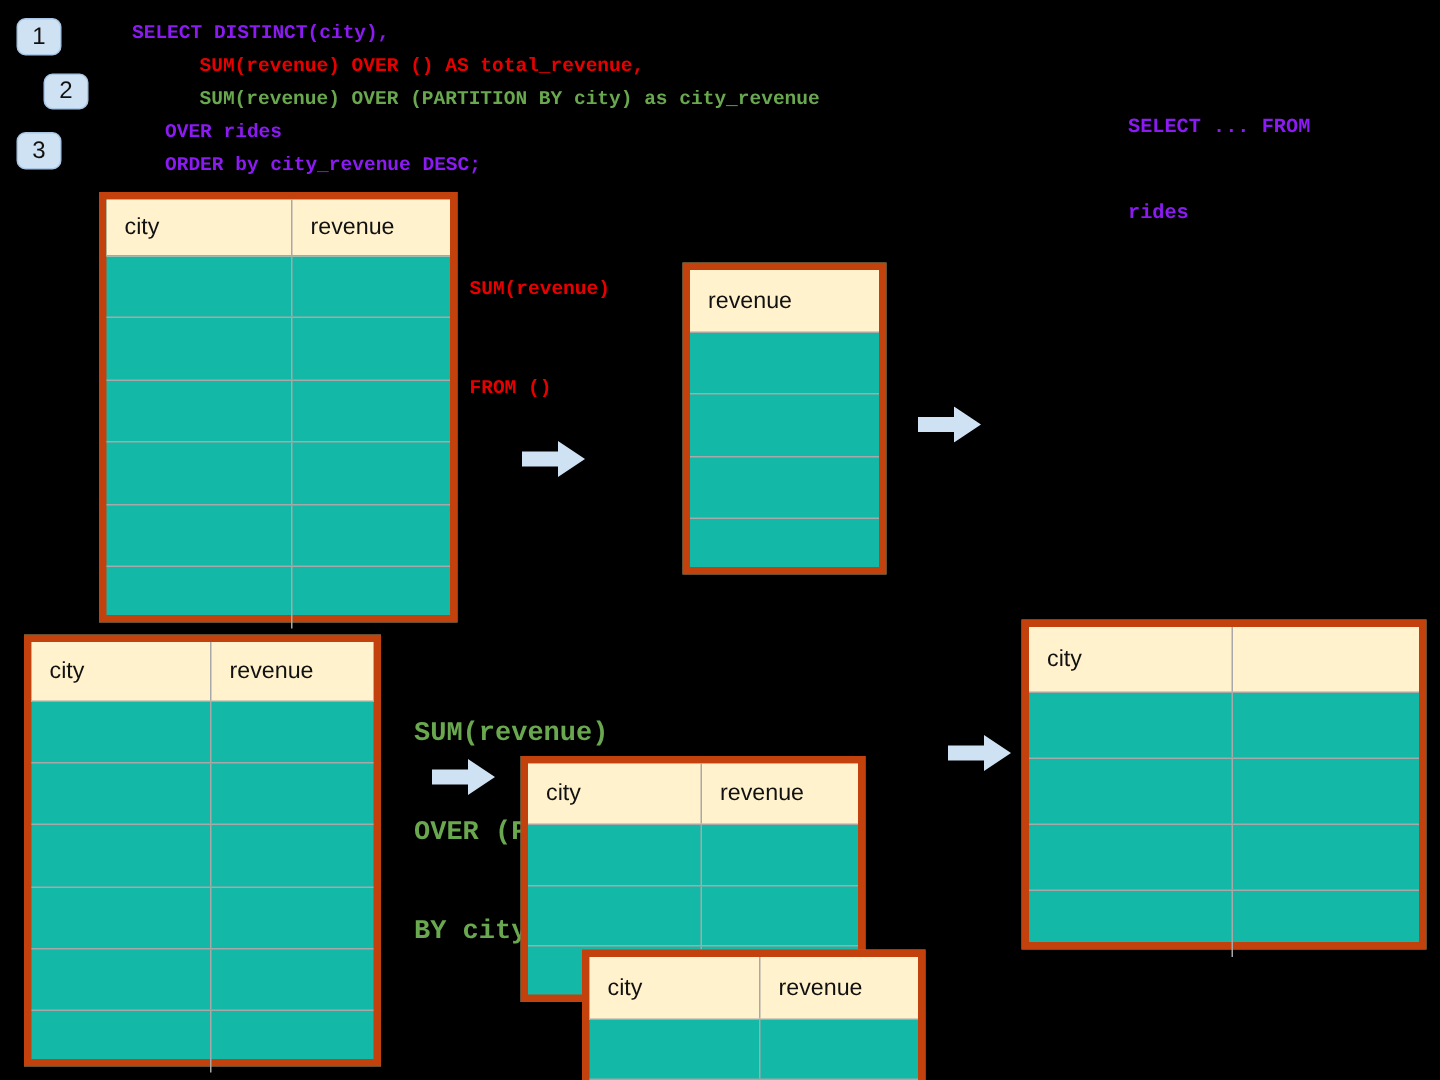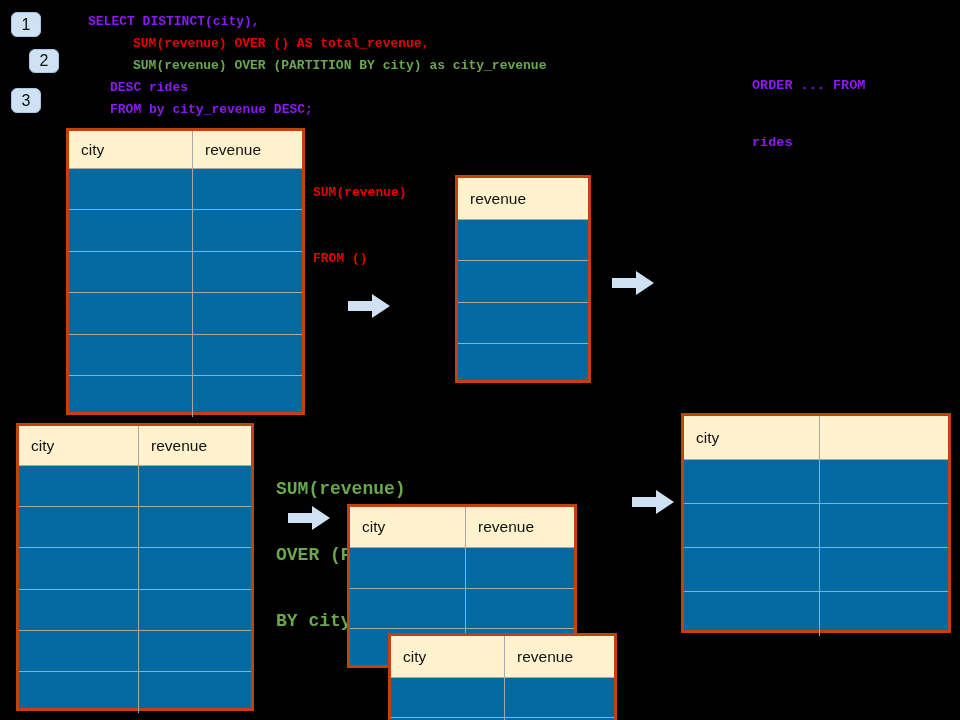--- a/index.html
+++ b/index.html
@@ -14,21 +14,21 @@
         font-size:13.5px;line-height:19px;white-space:pre;}
   .purple{color:#8C1AF2;}
   .red{color:#E80000;}
   .green{color:#6AA84F;}
 
   
   .badge{position:absolute;background:#CFE2F3;border:1px solid #A8C6E4;border-radius:6px;
          color:#111;font-size:16px;display:flex;align-items:center;justify-content:center;}
 
   
-  .tbl{position:absolute;border:3px solid #c2410c;background:#0369a1;}
+  .tbl{position:absolute;border:5px solid #c2410c;background:#14b8a6;}
   .thead{display:flex;background:#FFF2CC;border-bottom:1px solid #A8A8A8;}
   .th{display:flex;align-items:center;padding-left:12px;font-size:15.5px;color:#111;height:100%;}
   .c1{border-right:1px solid #A8A8A8;}
   .flex1{flex:1;}
   .trow{display:flex;border-bottom:1px solid #A8A8A8;}
   .trow:last-child{border-bottom:none;}
   .td{height:100%;}
 
   .arrow{position:absolute;width:42px;height:24px;}
 </style>
@@ -43,25 +43,25 @@
   <div class="badge" style="left:29px;top:49px;width:30px;height:24px;">
     <span>2</span>
   </div>
   <div class="badge" style="left:11px;top:88px;width:30px;height:25px;">
     <span>3</span>
   </div>
 
   <div class="code purple" style="left:88px;top:11px;">SELECT DISTINCT(city),</div>
   <div class="code green" style="left:133px;top:55px;">SUM(revenue) OVER (PARTITION BY city) as city_revenue</div>
   <div class="code red" style="left:133px;top:33px;">SUM(revenue) OVER () AS total_revenue,</div>
-  <div class="code purple" style="left:110px;top:77px;">DESC rides</div>
-  <div class="code purple" style="left:110px;top:99px;">FROM by city_revenue DESC;</div>
+  <div class="code purple" style="left:110px;top:77px;">OVER rides</div>
+  <div class="code purple" style="left:110px;top:99px;">ORDER by city_revenue DESC;</div>
 
   <div class="code-sm purple" style="left:752px;top:38px;">
-    <div>ORDER ... FROM</div>
+    <div>SELECT ... FROM</div>
     <div>rides</div>
   </div>
 
   <div class="code red" style="left:313px;top:138px;">
     <div>SUM(revenue)</div>
     <div>FROM ()</div>
   </div>
 
   <div class="code" style="left:276px;top:434px;font-size:18px;color:#6AA84F;">
     <div>SUM(revenue)</div>

